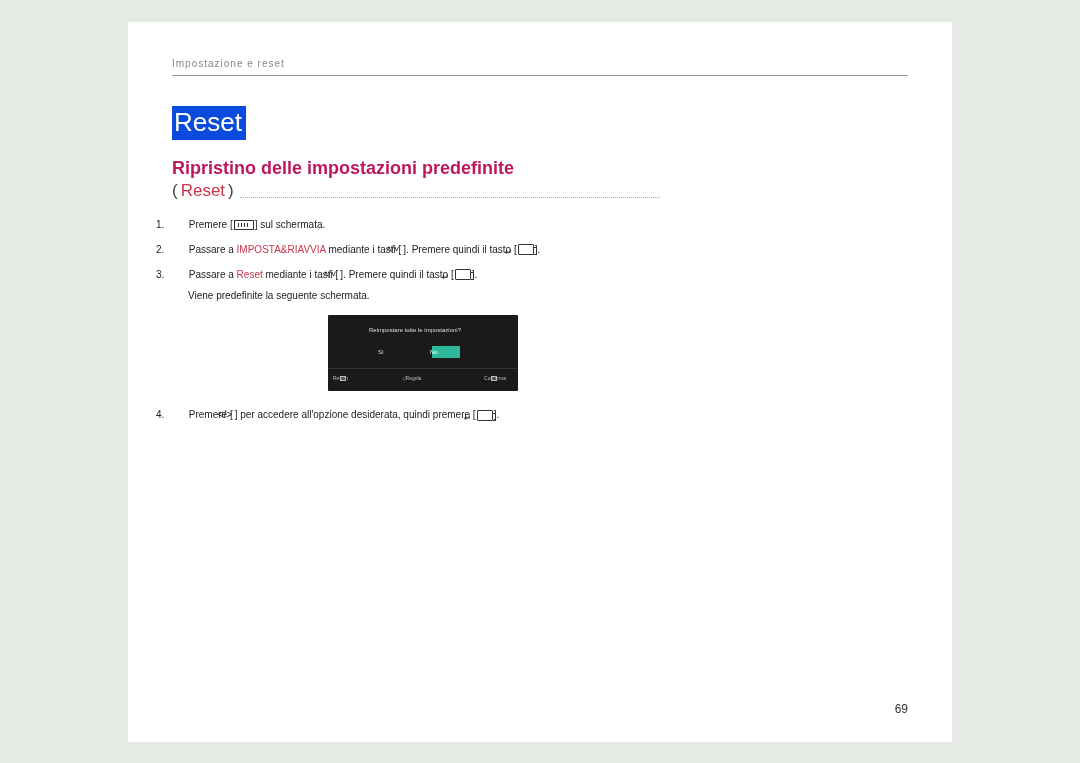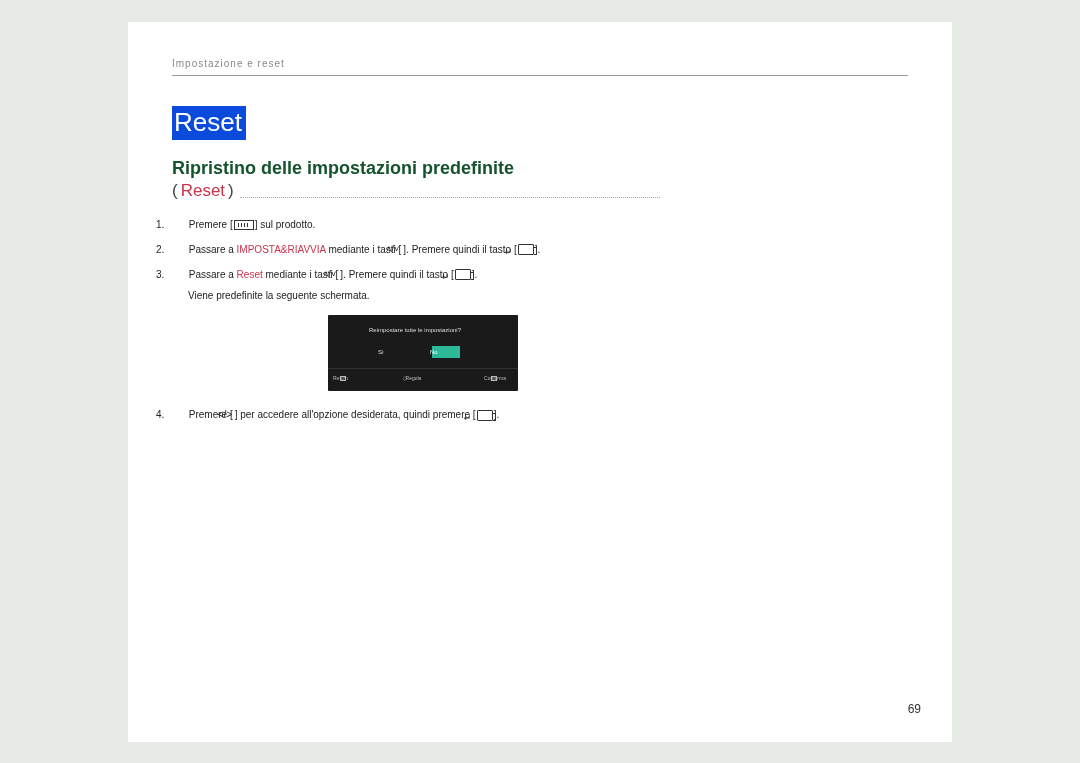--- a/index.html
+++ b/index.html
@@ -41,21 +41,21 @@
       margin-bottom: 18px;
     }
     .intro-text {
       font-size: 10px;
       color: #222;
       margin-bottom: 24px;
     }
     .section-title {
       font-size: 18px;
       font-weight: bold;
-      color: #14532d;
+      color: #be185d;
       margin-bottom: 2px;
     }
     .subtitle-row {
       display: flex;
       align-items: center;
       margin-bottom: 14px;
     }
     .subtitle-paren {
       font-size: 17px;
       color: #444;
@@ -208,21 +208,21 @@
       width: 6px;
       height: 5px;
       border: 0.5px solid #bbb;
     }
     .mini-arrows {
       font-size: 6px;
       color: #bbb;
     }
     .page-number {
       position: absolute;
-      right: 31px;
+      right: 44px;
       bottom: 26px;
       font-size: 12px;
       color: #333;
     }
   </style>
 </head>
 <body>
 
 <div class="page">
   <div class="header-line">Impostazione e reset</div>
@@ -234,21 +234,21 @@
   <div class="subtitle-row">
     <span class="subtitle-paren">(</span>
     <span class="subtitle-red">Reset</span>
     <span class="subtitle-paren">)</span>
     <span class="dotted-line"></span>
   </div>
 
   <ol class="steps">
     <li>
       <span class="step-num">1.</span>
-      <span>Premere [</span><span class="icon-menu"></span><span>] sul prodotto.</span>
+      <span>Premere [</span><span class="icon-menu"></span><span>] sul schermata.</span>
     </li>
     <li>
       <span class="step-num">2.</span>
       <span>Passare a </span><span class="kw-red">IMPOSTA&amp;RIAVVIA</span><span> mediante i tasti [</span><span class="icon-updown">˄/˅</span><span>]. Premere quindi il tasto [</span><span class="icon-enter"></span><span>].</span>
     </li>
     <li>
       <span class="step-num">3.</span>
       <span>Passare a </span><span class="kw-red">Reset</span><span> mediante i tasti [</span><span class="icon-updown">˄/˅</span><span>]. Premere quindi il tasto [</span><span class="icon-enter"></span><span>].</span>
       <div class="screen-desc">Viene predefinite la seguente schermata.</div>
 

